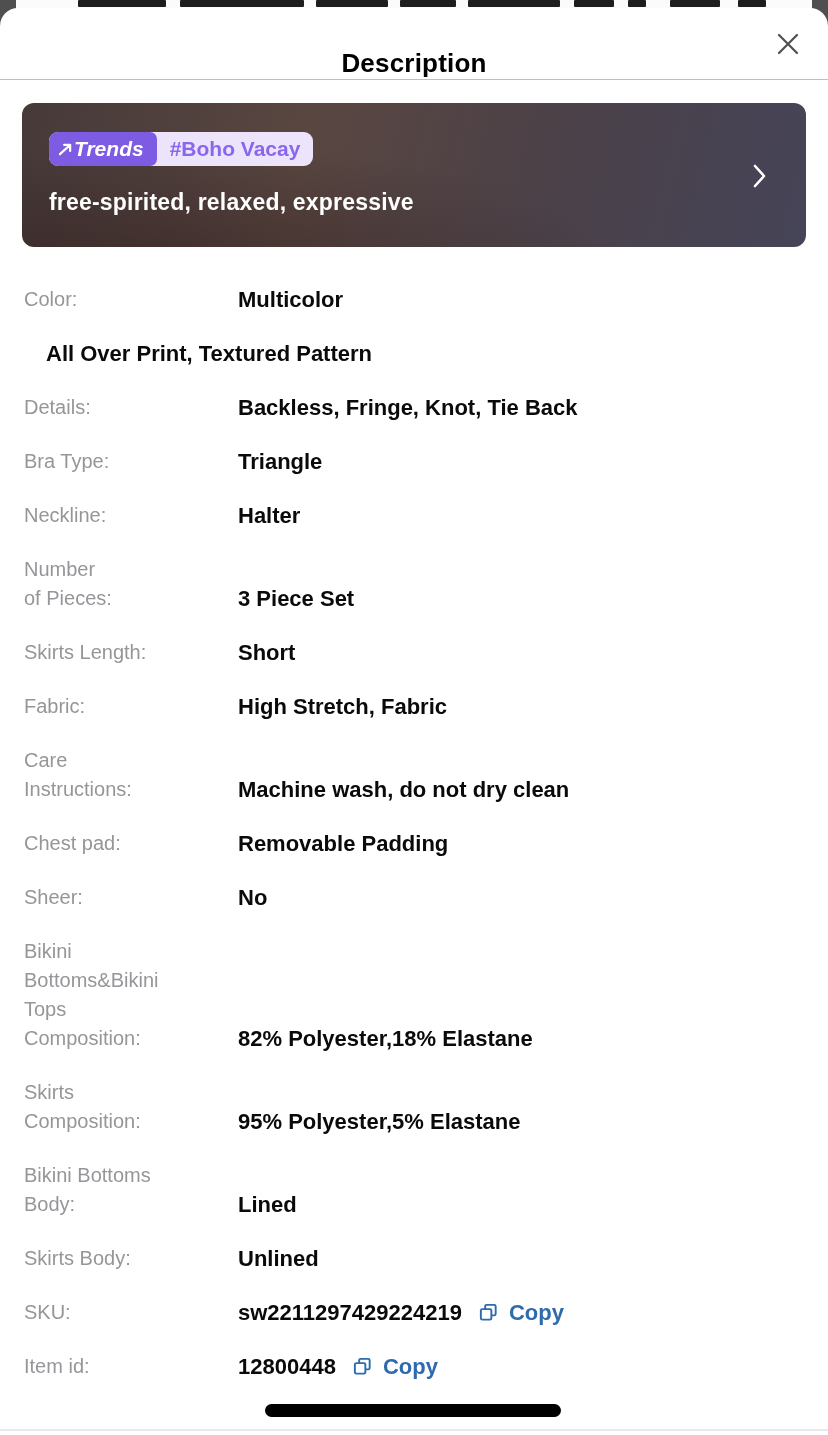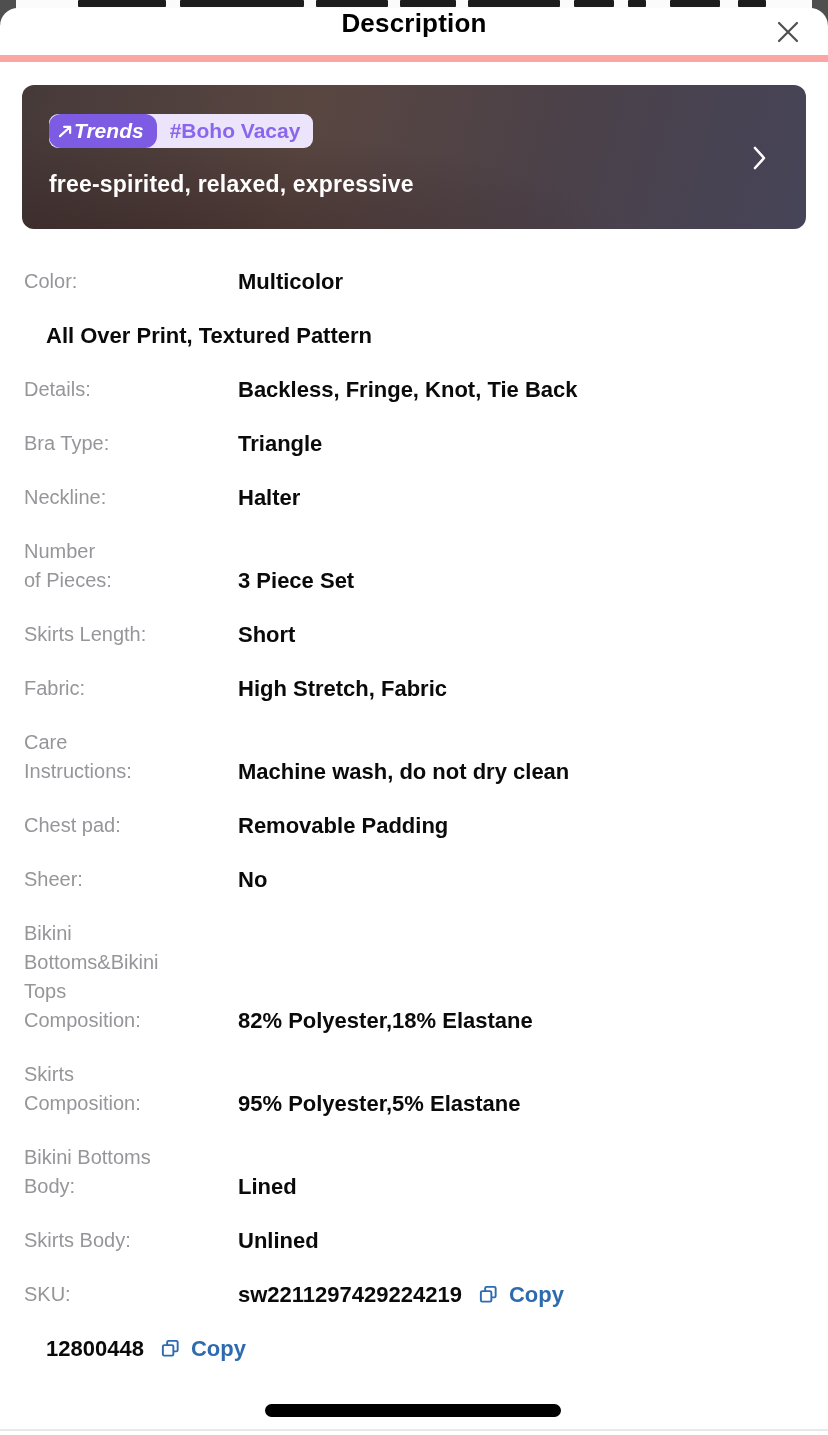--- a/index.html
+++ b/index.html
@@ -11,41 +11,41 @@
   }
   
   .bg-strip { position:absolute; top:0; left:16px; right:16px; height:12px; background:#fbfbfb; }
   .bg-strip .frag { position:absolute; top:0; height:7px; background:#1d1d1d; border-radius:1px; }
 
   .modal {
     position:absolute; top:8px; left:0; right:0; bottom:0;
     background:#ffffff; border-radius:18px 18px 0 0; overflow:hidden;
   }
   .modal-header {
-    position:relative; height:54px;
-    display:flex; align-items:flex-start; justify-content:center;
-    border-bottom:7px solid #fca5a5;
+    position:relative; height:72px;
+    display:flex; align-items:flex-end; justify-content:center;
+    border-bottom:1px solid #fca5a5;
   }
   .modal-title { margin:0; font-size:26px; font-weight:700; color:#000; letter-spacing:.2px; }
   .close-btn {
     position:absolute; right:22px; top:50%; transform:translateY(-50%);
     background:none; border:none; padding:4px; cursor:pointer; line-height:0;
   }
 
   .banner {
     position:relative; margin:23px 22px 0; height:144px; border-radius:12px;
     background:
       radial-gradient(120% 160% at 12% 115%, rgba(46,28,28,.55) 0%, rgba(46,28,28,0) 55%),
       linear-gradient(104deg, #463a39 0%, #594641 36%, #4b4149 68%, #464458 100%);
     padding:29px 26px 0 27px; cursor:pointer;
   }
   .badge { display:inline-flex; align-items:stretch; height:34px; border-radius:9px; background:#ece4fb; overflow:hidden; }
   .chip-trends {
     display:flex; align-items:center; gap:2px; padding:0 13px 0 10px;
-    background:#7d5be2; border-radius:12px; color:#fff;
+    background:#7d5be2; border-radius:7px; color:#fff;
     font-style:italic; font-weight:700; font-size:21px;
   }
   .chip-tag { display:flex; align-items:center; padding:0 13px; color:#8a66ec; font-weight:600; font-size:21px; }
   .banner-sub { margin-top:23px; color:#fff; font-weight:700; font-size:23px; letter-spacing:.2px; }
   .banner-chev { position:absolute; right:38px; top:60px; line-height:0; }
 
   .rows { margin:38px 24px 0; }
   .row { display:flex; align-items:flex-end; margin-bottom:25px; }
   .row-label {
     flex:none; width:192px; color:#96969a; font-size:20px; line-height:29px;
@@ -246,20 +246,21 @@
         <svg width="21" height="21" viewBox="0 0 22 22">
           <rect x="7.5" y="3" width="11" height="11" rx="1.5" fill="none" stroke="#2d6bae" stroke-width="2"></rect>
           <rect x="3" y="7.5" width="11" height="11" rx="1.5" fill="#ffffff" stroke="#2d6bae" stroke-width="2"></rect>
         </svg>
         <span>Copy</span>
       </button>
     </div>
   </div>
 
   <div class="row">
+    <div class="row-label">Item id:</div>
     <div class="row-value-wrap">
       <span class="row-value">12800448</span>
       <button class="copy-btn">
         <svg width="21" height="21" viewBox="0 0 22 22">
           <rect x="7.5" y="3" width="11" height="11" rx="1.5" fill="none" stroke="#2d6bae" stroke-width="2"></rect>
           <rect x="3" y="7.5" width="11" height="11" rx="1.5" fill="#ffffff" stroke="#2d6bae" stroke-width="2"></rect>
         </svg>
         <span>Copy</span>
       </button>
     </div>

